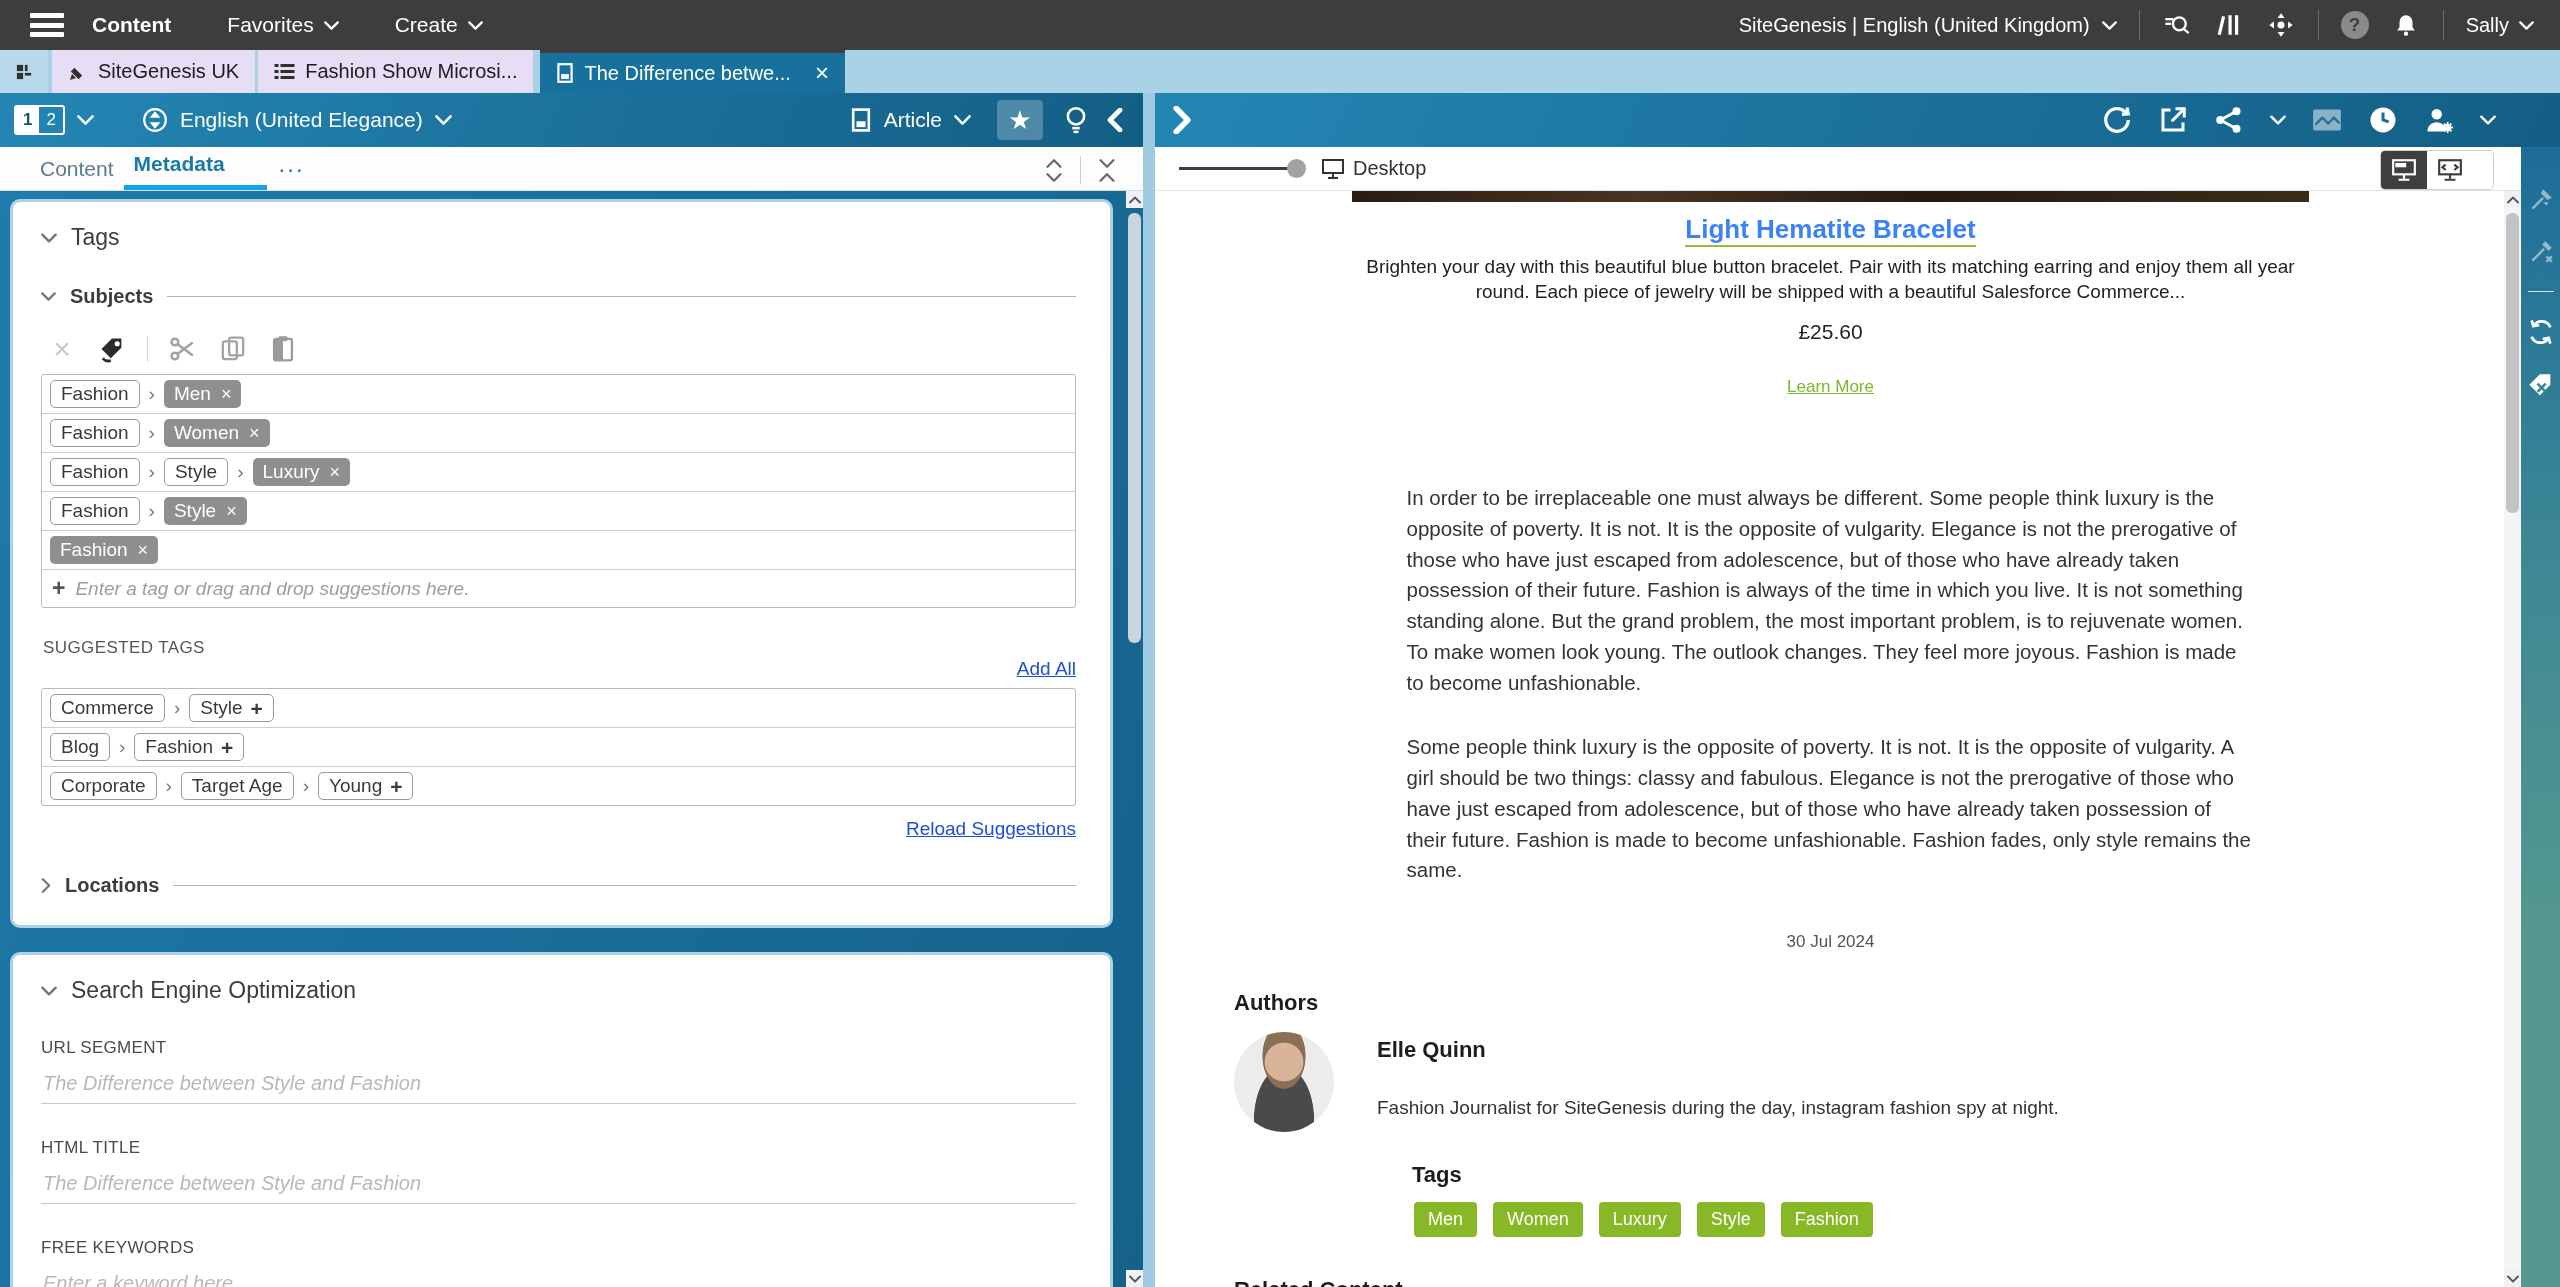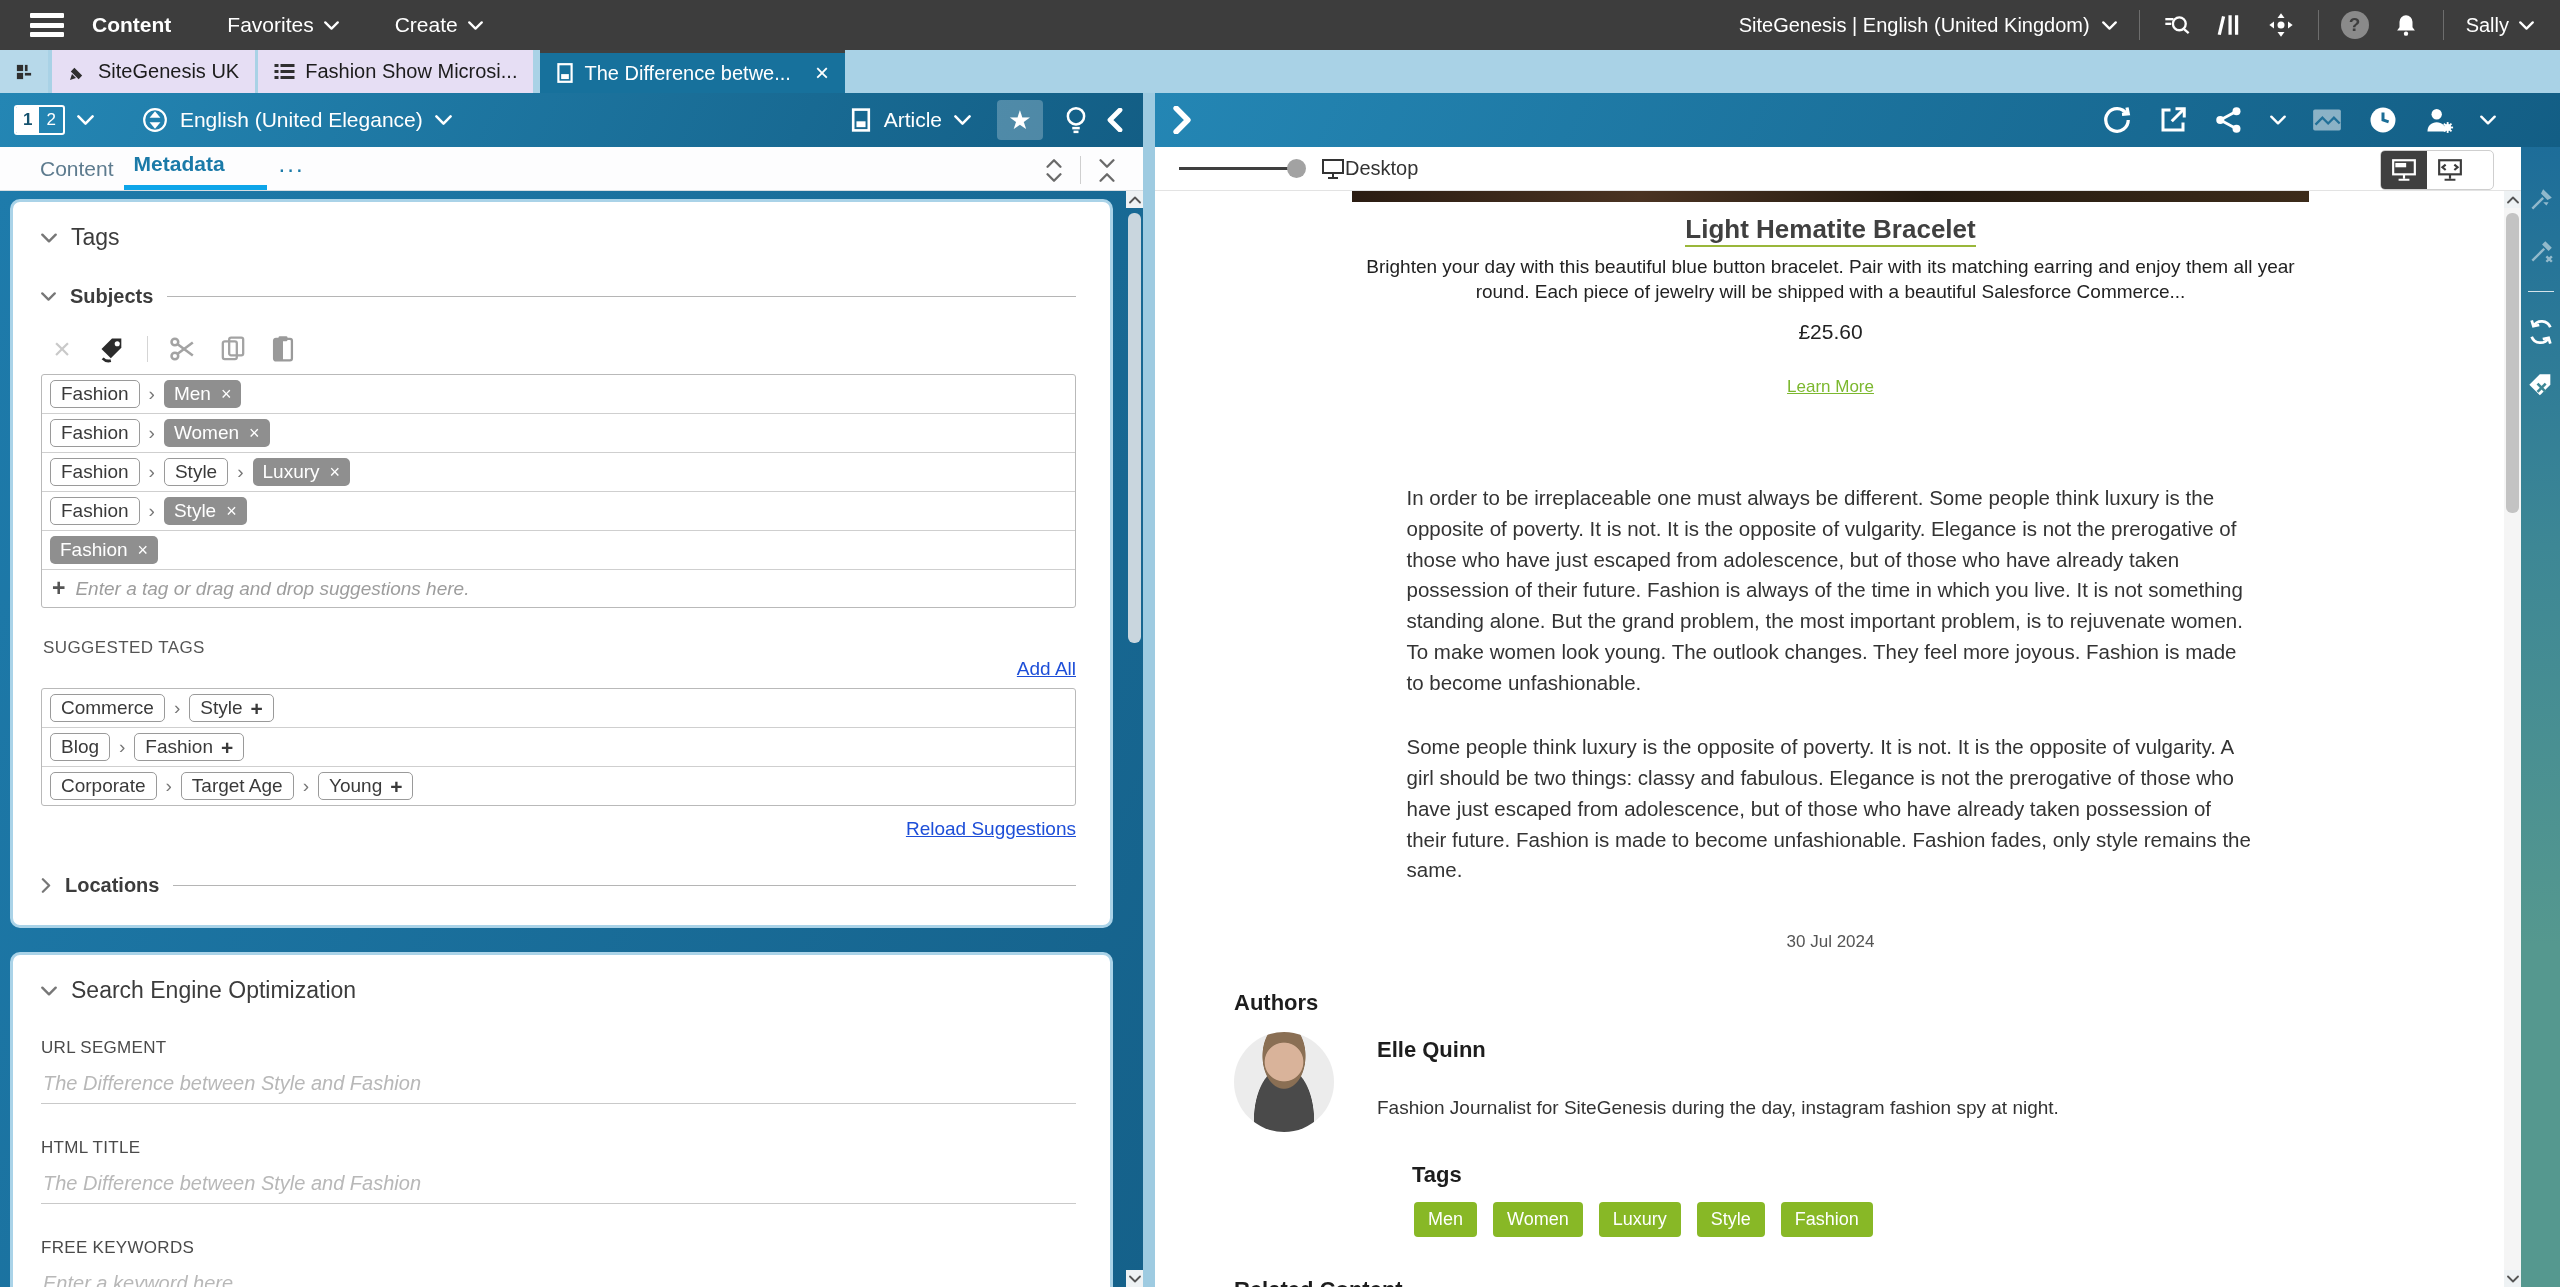--- a/index.html
+++ b/index.html
@@ -101,32 +101,32 @@
   
   .rp-toolbar { justify-content:flex-start; padding:0 18px; }
   .rp-expand { font-size:0; margin-right:auto; cursor:pointer; }
   .rp-icons { display:flex; align-items:center; gap:26px; margin-left:auto; padding-right:46px; }
   .rp-icons .tb-icon { cursor:pointer; }
   .dim { opacity:.5; }
 
   .preview-header { height:44px; background:#fff; border-bottom:1px solid #e3e3e3; display:flex; align-items:center; padding-left:24px; position:relative; flex:0 0 auto; }
   .slider { position:relative; width:118px; height:3px; background:#3f3f3f; margin-right:10px; }
   .slider-knob { position:absolute; right:-9px; top:-8px; width:19px; height:19px; border-radius:50%; background:#a2a2a2; cursor:grab; }
-  .device-label { display:flex; align-items:center; font-size:20px; color:#333; margin-left:14px; }
+  .device-label { display:flex; align-items:center; gap:8px; font-size:20px; color:#333; margin-left:14px; }
   .seg-ctl { position:absolute; right:66px; top:3px; display:flex; align-items:center; border:1px solid #cfcfcf; border-radius:5px; background:#fff; overflow:hidden; }
   .seg-btn { width:46px; height:38px; display:flex; align-items:center; justify-content:center; color:#3c3c3c; cursor:pointer; }
   .seg-btn.active { background:#3f3f3f; color:#fff; }
   .seg-chev { color:#2e7ca5; padding:0 10px; cursor:pointer; }
 
   .preview-wrap { flex:1; position:relative; background:#fff; overflow:hidden; }
   .preview-body { position:absolute; top:0; left:2px; right:56px; bottom:0; overflow:hidden; color:#222; }
   .pv-col { padding:0 77px; }
 
   .product-image { height:11px; width:957px; margin:0 auto; background:linear-gradient(90deg,#2a1c12,#4a3322 30%,#241a10 60%,#3c2b1a); }
-  .product-title { display:block; width:max-content; margin:12px auto 7px; font-size:26px; font-weight:bold; color:#404040; text-decoration:none; border-bottom:2px solid #9ab73a; cursor:pointer; }
+  .product-title { display:block; width:max-content; margin:12px auto 7px; font-size:26px; font-weight:bold; color:#3b82f6; text-decoration:none; border-bottom:2px solid #9ab73a; cursor:pointer; }
   .product-desc { width:950px; margin:0 auto; text-align:center; font-size:19px; line-height:1.32; color:#222; }
   .product-price { text-align:center; font-size:21px; margin-top:16px; }
   .green-link { color:#7cb82f; font-size:17px; text-decoration:underline; cursor:pointer; }
   .product-cta { display:block; width:max-content; margin:33px auto 0; }
 
   .article-text { width:848px; margin:86px auto 0; font-size:20.5px; line-height:1.5; color:#333; }
   .article-text p + p { margin-top:34px; }
   .article-date { text-align:center; font-size:17px; color:#555; margin-top:46px; }
 
   .authors-head { font-size:22px; font-weight:bold; margin-top:38px; color:#1d1d1d; }

